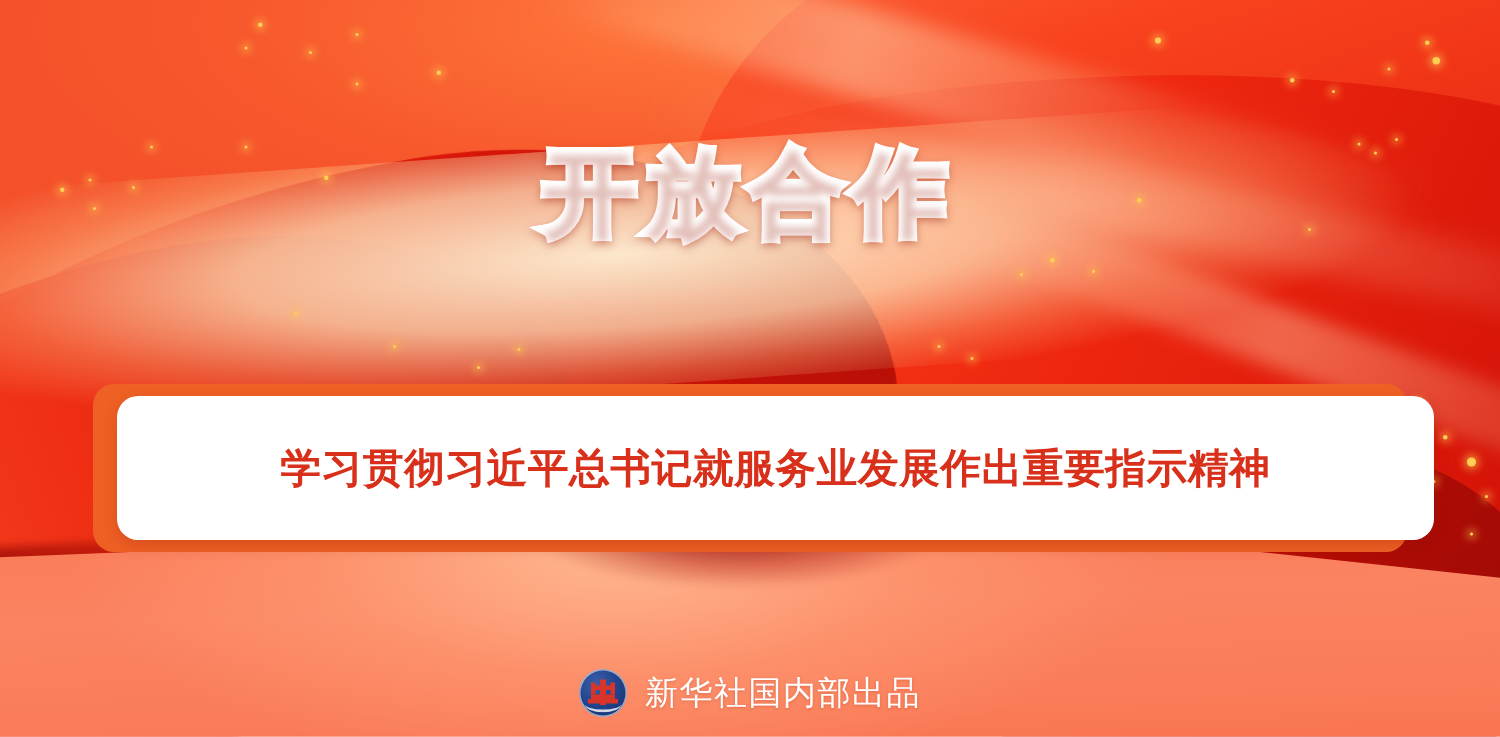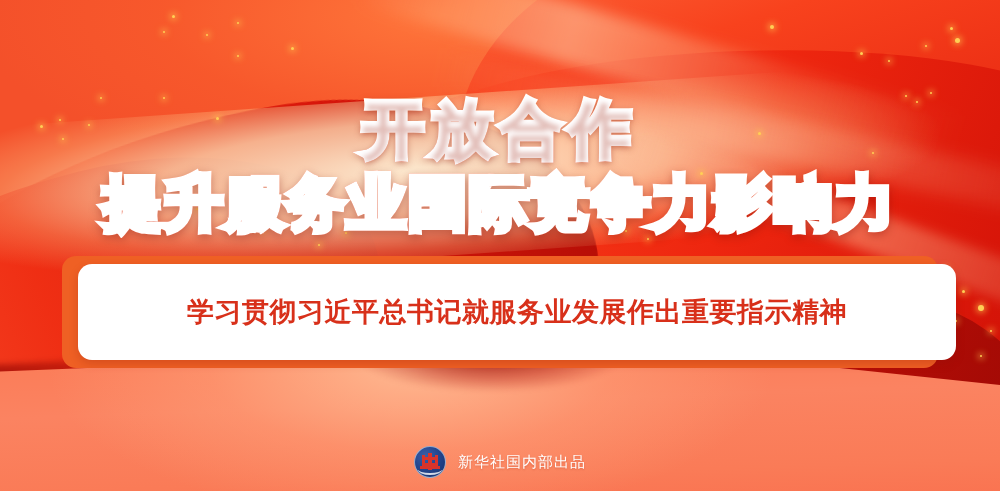--- a/index.html
+++ b/index.html
@@ -256,21 +256,21 @@
   .logo .em-r  { position:absolute; left:20px; top:8px;  width:3px;  height:8px;  background:#d8342a; }
   .logo .em-base { position:absolute; left:5px; top:19px; width:20px; height:3px; background:#d8342a; }
   .logo .arc {
     position: absolute;
     left: 3px; bottom: 2px; width: 24px; height: 9px;
     border-bottom: 2px solid rgba(255,255,255,0.8);
     border-radius: 0 0 50% 50%;
   }
   .footer-text {
     color: #ffffff;
-    font-size: 15px;
+    font-size: 22px;
     letter-spacing: 1px;
     font-weight: normal;
     text-shadow: 0 1px 2px rgba(160,40,20,0.30);
   }
 </style>
 </head>
 <body>
 
 <div class="poster">
 
@@ -327,21 +327,20 @@
       <span class="sp" style="left: 625px; top: 230px; width: 2px; height: 2px;"></span>
       <span class="sp" style="left: 647px; top: 238px; width: 2px; height: 2px;"></span>
       <span class="sp" style="left: 345px; top: 232px; width: 2px; height: 2px;"></span>
       <span class="sp" style="left: 318px; top: 244px; width: 2px; height: 2px;"></span>
       <span class="sp" style="left: 262px; top: 230px; width: 2px; height: 2px;"></span>
       <span class="sp" style="left: 196px; top: 208px; width: 2px; height: 2px;"></span>
     </div>
 
   <div class="title-block">
     <div class="title-main">开放合作</div>
-    <div class="title-sub">提升服务业国际竞争力影响力</div>
   </div>
 
   <div class="panel-wrap">
     <div class="panel-frame"></div>
     <div class="panel-card">
       <div class="panel-line">学习贯彻习近平总书记就服务业发展作出重要指示精神</div>
     </div>
   </div>
 
   <div class="footer">

